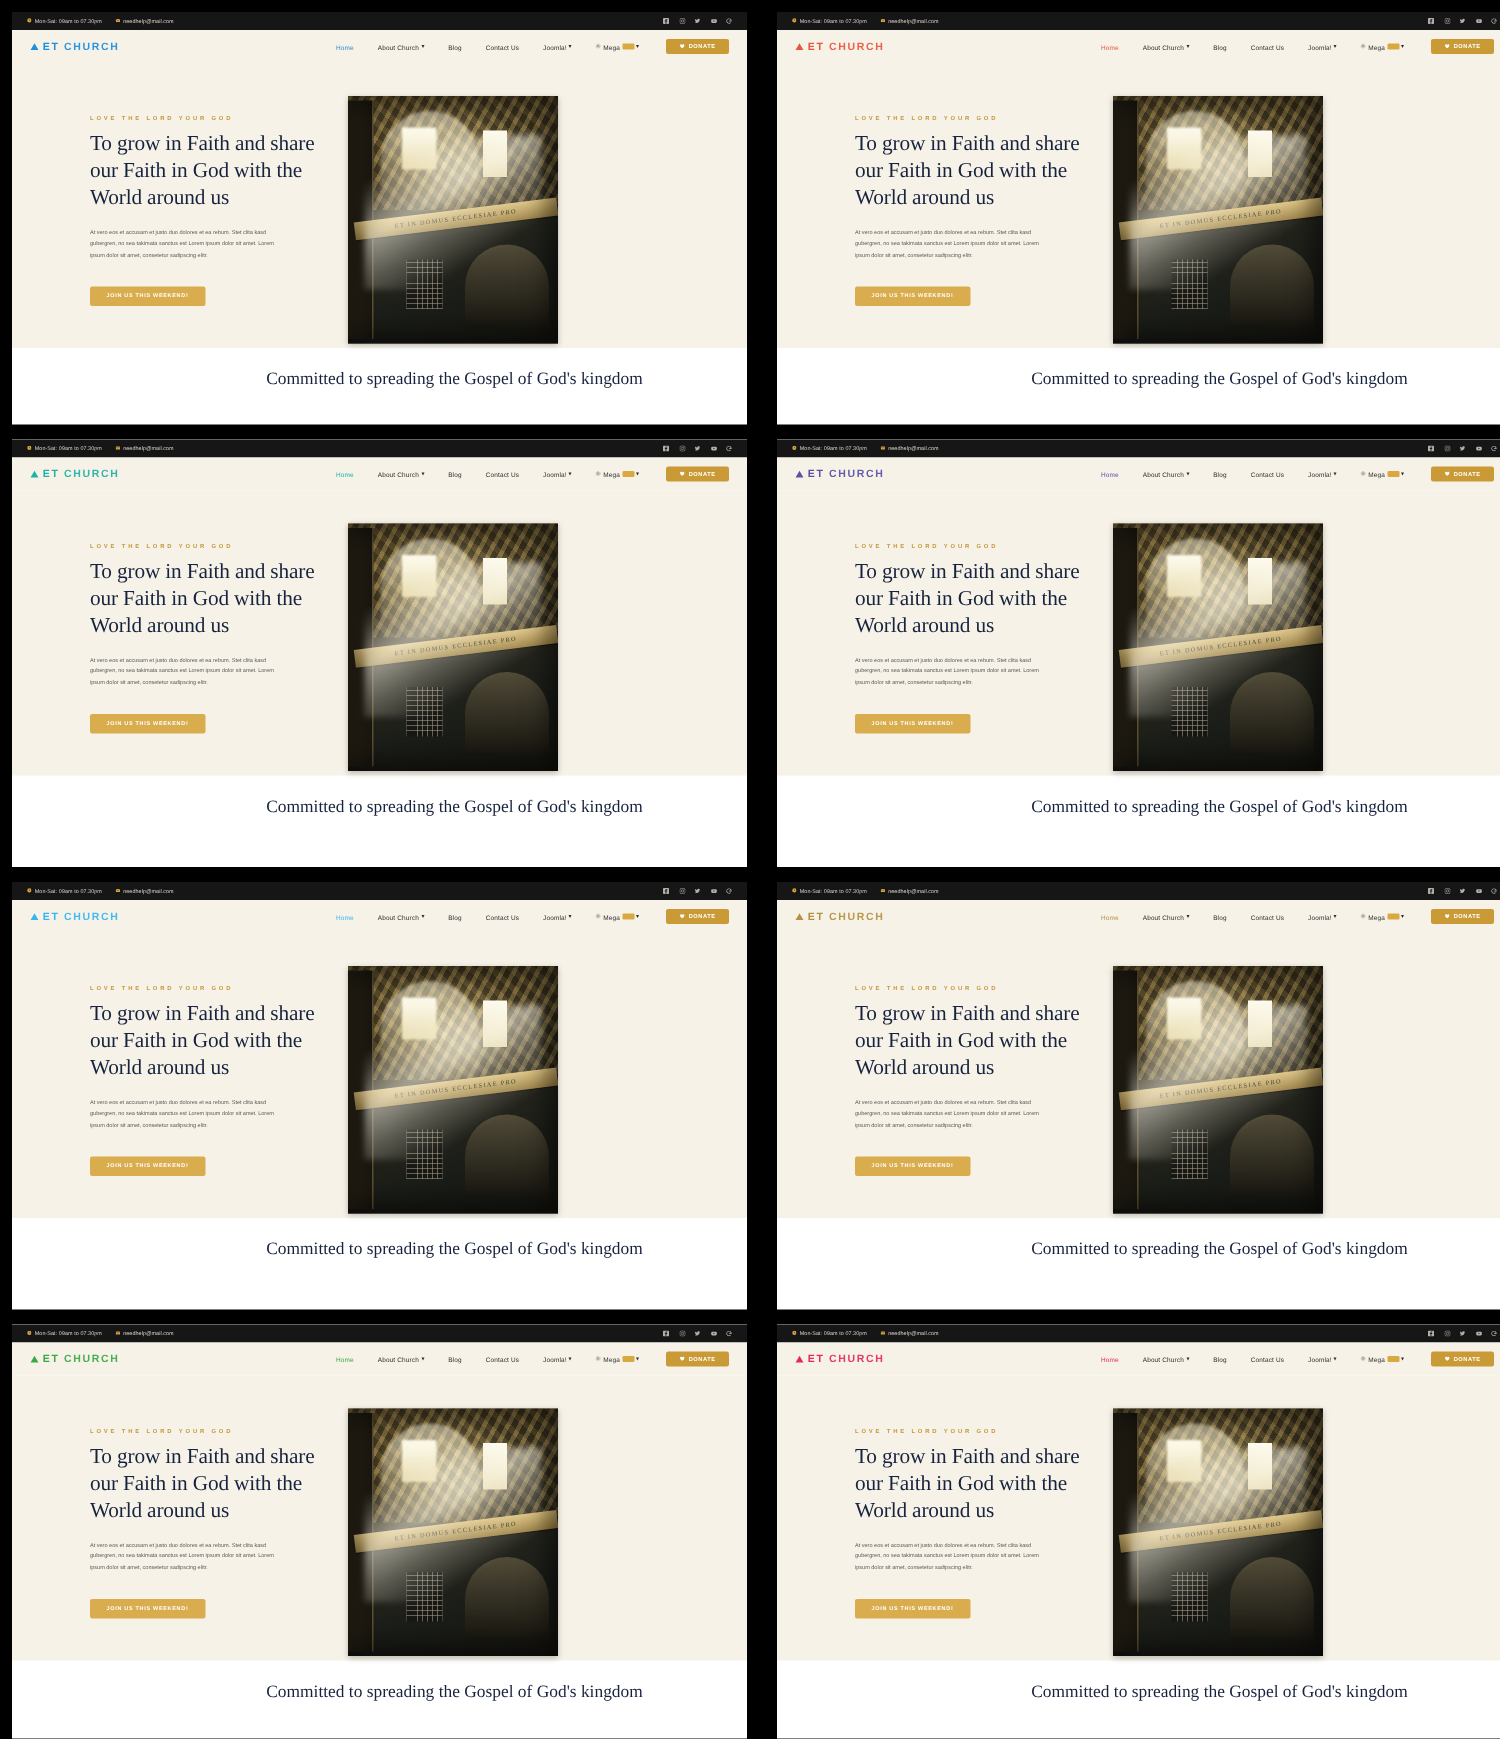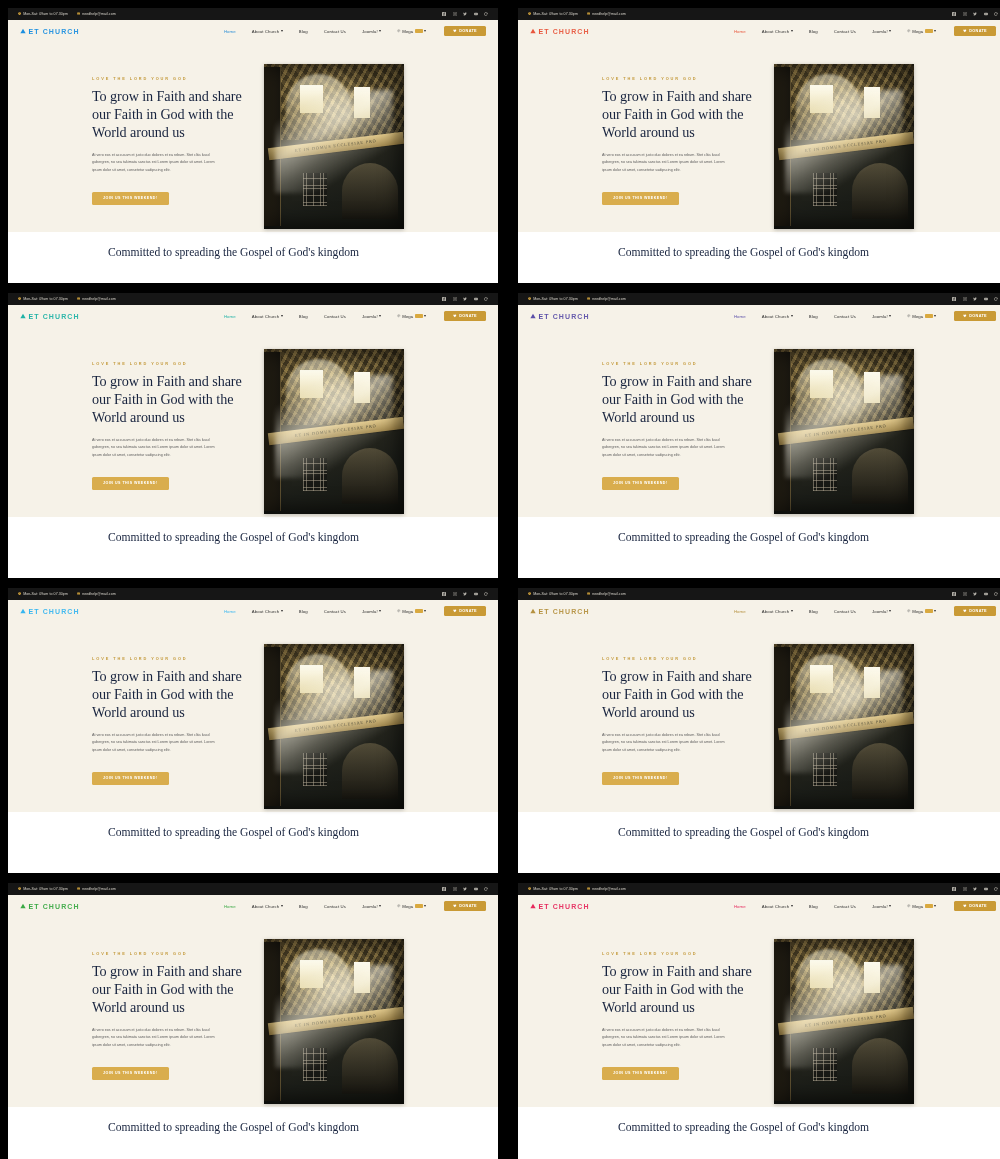--- a/index.html
+++ b/index.html
@@ -102,21 +102,21 @@
 
   
   .hero {
     background: #f6f2e8;
     position: relative;
     height: 190px;
     padding: 22px 0 0 0;
   }
   .hero-inner {
     display: flex;
-    padding-left: 84px;
+    padding-left: 52px;
     gap: 22px;
   }
   .hero-left { width: 150px; padding-top: 12px; }
   .eyebrow {
     font-size: 3.9px;
     letter-spacing: 1.9px;
     color: #c49a3c;
     font-weight: 700;
     text-transform: uppercase;
     margin-bottom: 6px;
@@ -231,20 +231,21 @@
   .section2 {
     background: #fff;
     padding: 14px 0 0 100px;
   }
   .sec2-h {
     font-family: "Liberation Serif", serif;
     font-size: 11.6px;
     line-height: 1.29;
     color: #17233e;
     font-weight: 400;
+    text-align: center;
   }
 </style>
 </head>
 <body>
 
 <div id="grid">
   <div class="panel">
 
     <div class="topbar">
       <div class="tb-left">

